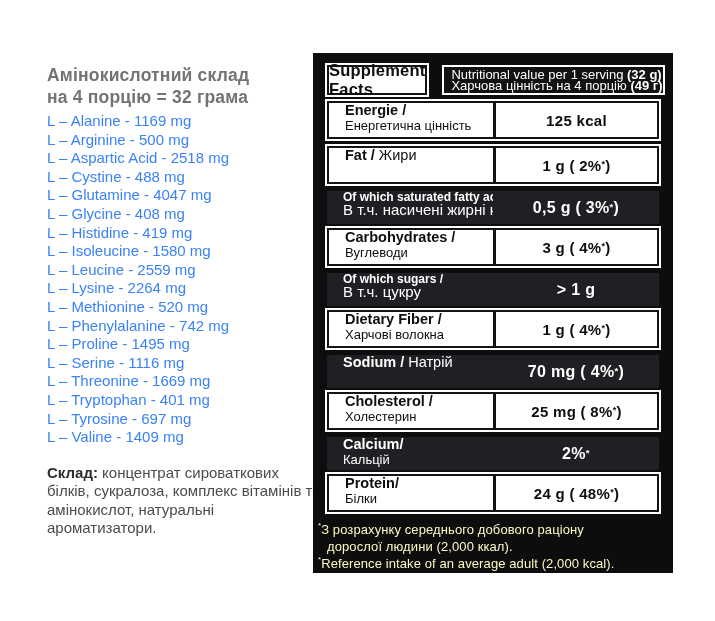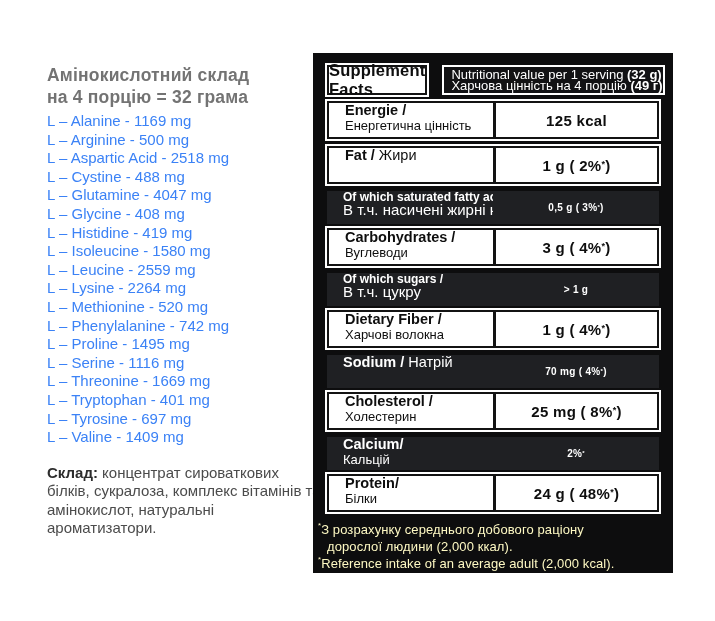--- a/index.html
+++ b/index.html
@@ -69,21 +69,21 @@
   .f-label .l1 { font-weight: bold; font-size: 14.5px; line-height: 15.5px; white-space: nowrap; }
   .f-label .l2 { font-size: 13px; line-height: 14px; white-space: nowrap; }
   .f-row.small .l1 { font-size: 12px; line-height: 13px; }
   .f-row.small .l2 { font-size: 15px; line-height: 12.5px; }
   .f-label .inline-rest { font-weight: normal; }
   .f-value {
     width: 50%; display: flex; align-items: center; justify-content: center;
     font-weight: bold; font-size: 15px; letter-spacing: .3px; white-space: nowrap;
   }
   .f-row.white .f-value { border-left: 3px solid #131313; }
-  .f-row.black .f-value { font-size: 10px; }
+  .f-row.black .f-value { font-size: 16px; }
   sup { font-size: 60%; position: relative; top: -0.1em; vertical-align: super; line-height: 0; }
 
   .footnotes {
     margin: 9px 0 0 -9px; color: #fef9c3;
     font-size: 13px; line-height: 17px; letter-spacing: .1px;
   }
   .footnotes .indent { margin-left: 9px; }
 </style>
 </head>
 <body>

